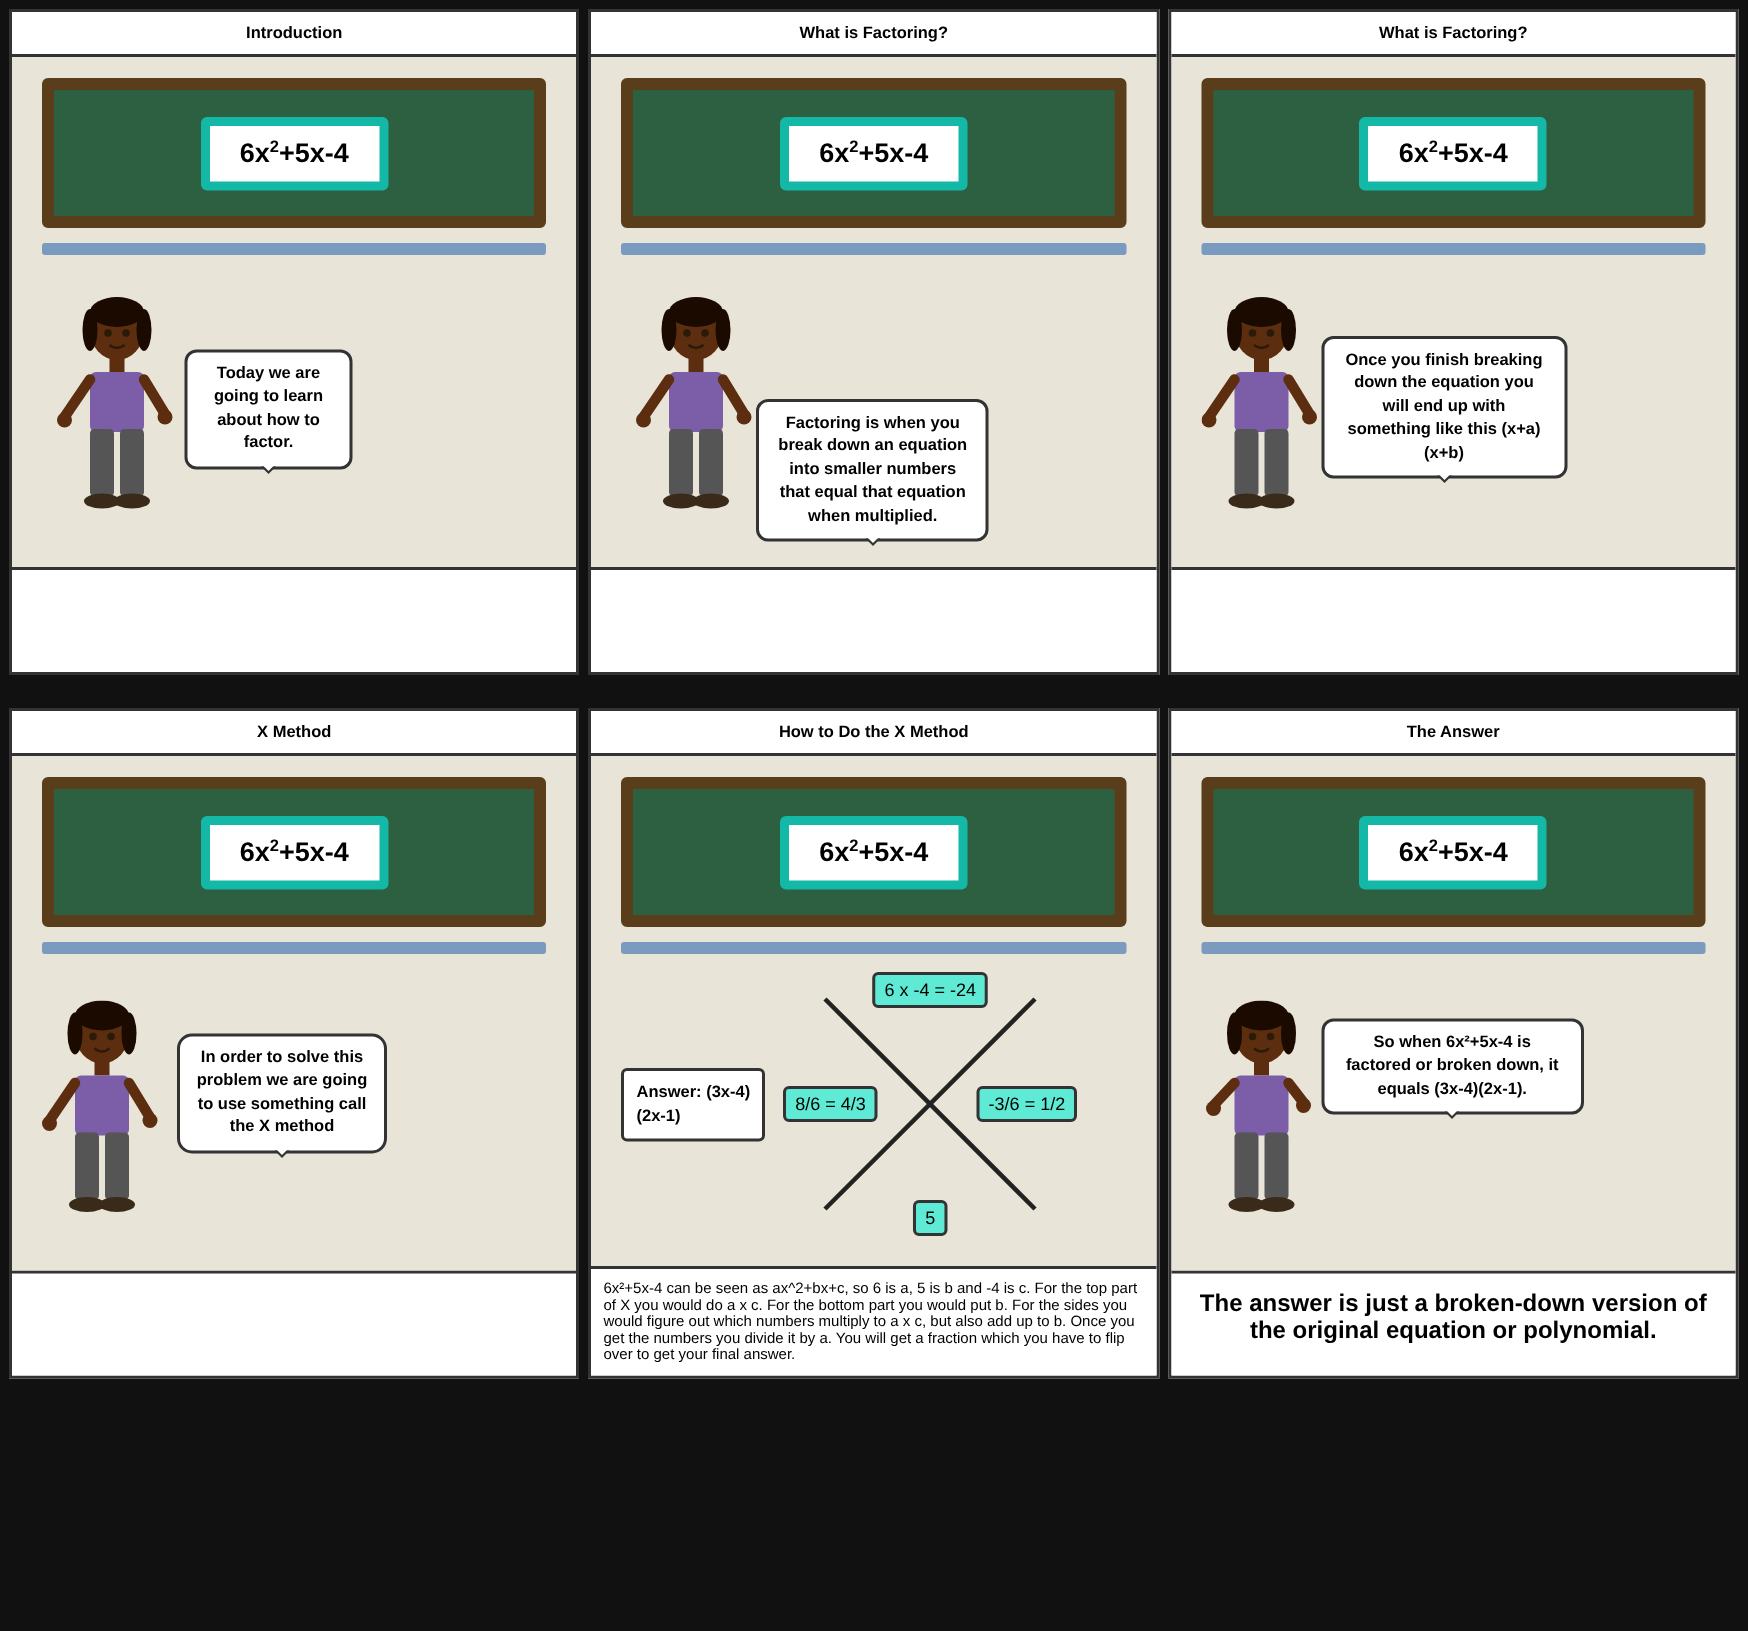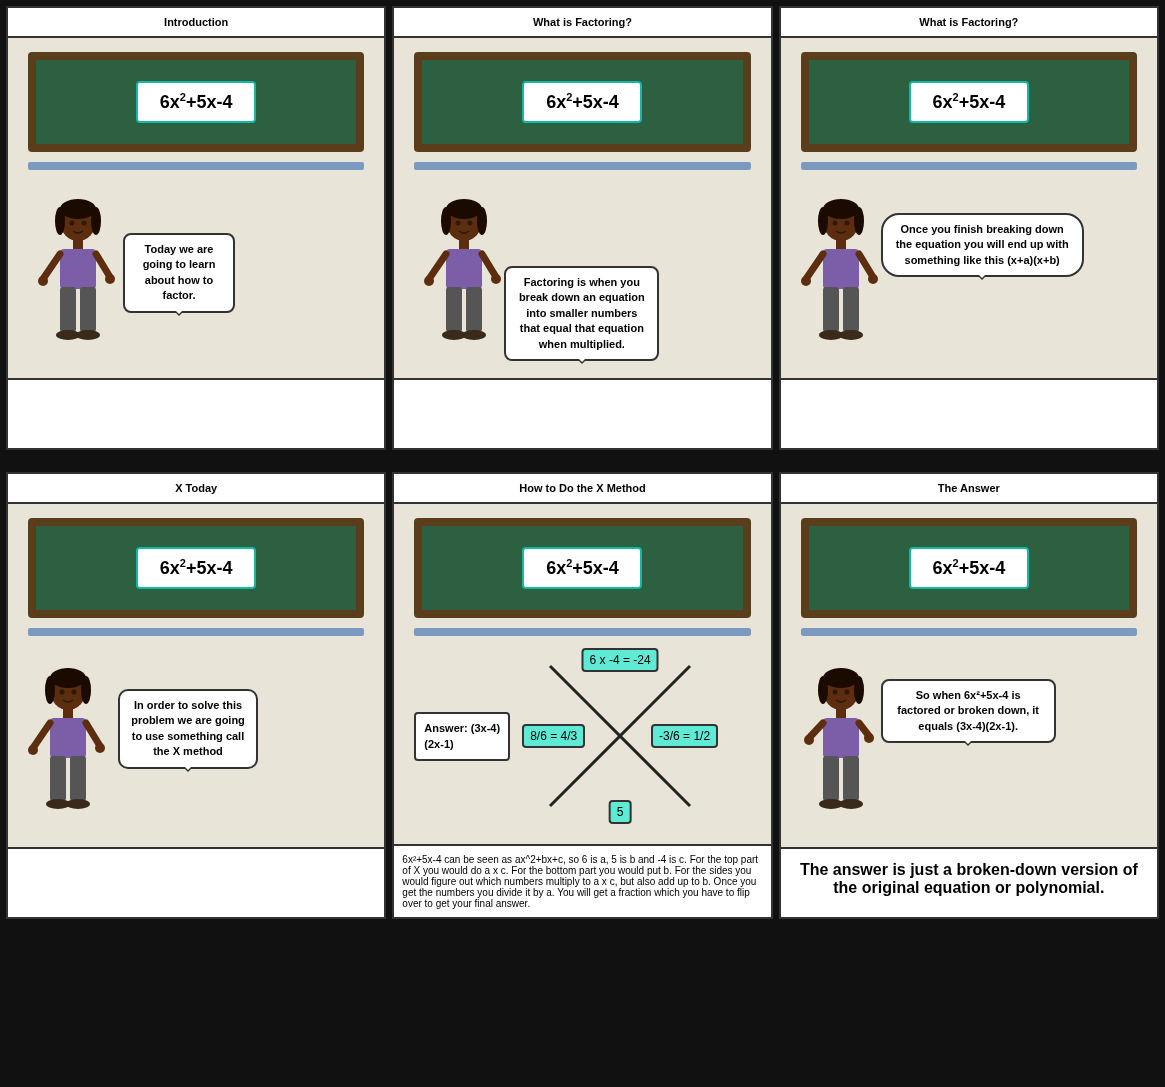--- a/index.html
+++ b/index.html
@@ -62,21 +62,21 @@
       justify-content: center;
     }
     .chalk-tray {
       height: 8px;
       background: #7a9ac0;
       margin: 0 20px 8px 20px;
       border-radius: 2px;
     }
     .equation-box {
       background: #fff;
-      border: 2px solid #14b8a6;
+      border: 6px solid #14b8a6;
       border-radius: 4px;
       padding: 8px 20px;
       font-size: 18px;
       font-weight: bold;
       text-align: center;
       min-width: 120px;
     }
     .sup { font-size: 11px; vertical-align: super; }
     
     .speech-bubble {
@@ -216,21 +216,21 @@
 
   <div class="cell">
     <div class="cell-header">What is Factoring?</div>
     <div class="cell-main">
       <div class="chalkboard">
         <div class="equation-box">
           <span>6x</span><sup class="sup">2</sup><span>+5x-4</span>
         </div>
       </div>
       <div class="chalk-tray"></div>
-      <div class="speech-bubble" style="left:100px;top:175px;width:203px;border-radius:18px;">
+      <div class="speech-bubble" style="left:100px;top:186px;width:164px;">
         <span>Once you finish breaking down the equation you will end up with something like this (x+a)(x+b)</span>
       </div>
       <div class="character" style="left:20px;">
         <svg width="80" height="165" viewBox="0 0 80 165">
           <ellipse cx="40" cy="22" rx="18" ry="20" fill="#5c2d0e"></ellipse>
           <ellipse cx="40" cy="10" rx="18" ry="10" fill="#1a0a00"></ellipse>
           <ellipse cx="22" cy="22" rx="5" ry="14" fill="#1a0a00"></ellipse>
           <ellipse cx="58" cy="22" rx="5" ry="14" fill="#1a0a00"></ellipse>
           <ellipse cx="34" cy="24" rx="2.5" ry="2.5" fill="#2a1a08"></ellipse>
           <ellipse cx="46" cy="24" rx="2.5" ry="2.5" fill="#2a1a08"></ellipse>
@@ -247,21 +247,21 @@
           <ellipse cx="50" cy="136" rx="12" ry="5" fill="#3a2a1a"></ellipse>
         </svg>
       </div>
     </div>
     <div class="cell-footer"></div>
   </div>
 
   <div class="row-gap"></div>
 
   <div class="cell">
-    <div class="cell-header">X Today</div>
+    <div class="cell-header">X Method</div>
     <div class="cell-main">
       <div class="chalkboard">
         <div class="equation-box">
           <span>6x</span><sup class="sup">2</sup><span>+5x-4</span>
         </div>
       </div>
       <div class="chalk-tray"></div>
       <div class="speech-bubble" style="left:110px;top:185px;width:140px;border-radius:10px;">
         <span>In order to solve this problem we are going to use something call the X method</span>
       </div>

